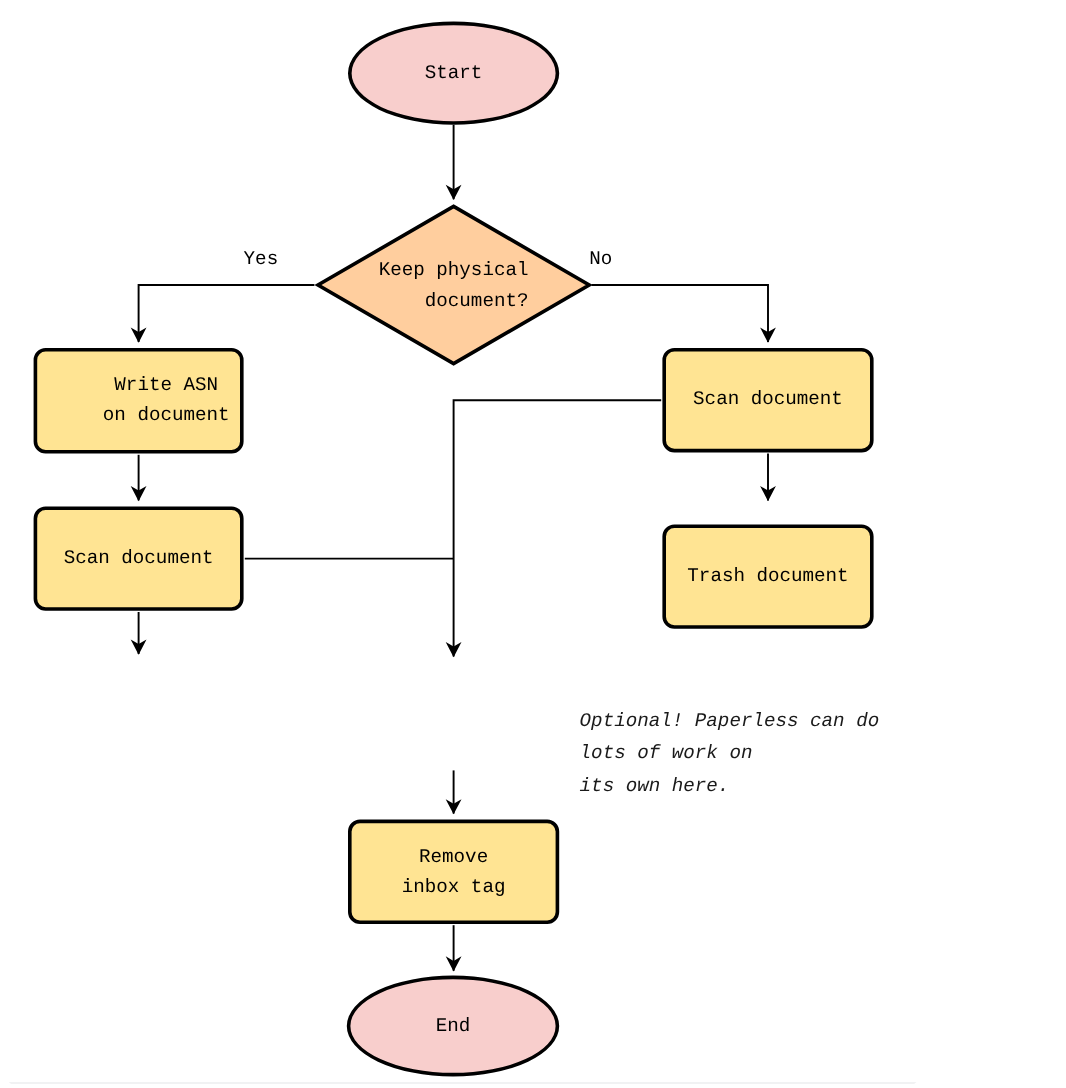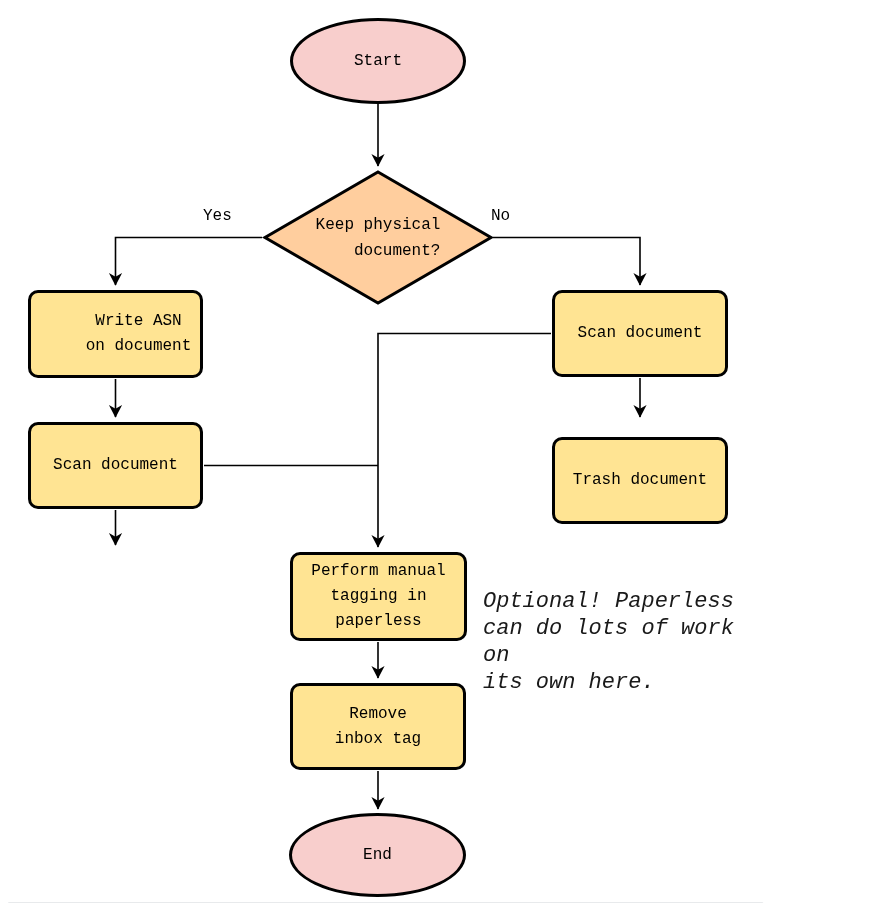--- a/index.html
+++ b/index.html
@@ -61,21 +61,21 @@
     line-height: 26px;
     white-space: pre-line;
   }
   .edge-label {
     position: absolute;
     font-size: 16px;
     text-align: left;
   }
   .note {
     position: absolute;
-    font-size: 22px;
+    font-size: 16px;
     font-style: italic;
     line-height: 27px;
     white-space: pre-line;
     color: var(--c-note-text, #1a1a1a);
   }
   .bottom-border {
     position: absolute;
     left: 0; right: 0; bottom: 4px;
     height: 0;
     border-top: 1px solid var(--c-bottom-border, #e8eaec);
@@ -127,25 +127,20 @@
     <span>Scan document</span>
   </div>
 
   <div class="node process" style="left:552px; top:290px; width:176px; height:87px;">
     <span>Scan document</span>
   </div>
   <div class="node process" style="left:552px; top:422px; width:176px; height:87px;margin-top:15px;">
     <span>Trash document</span>
   </div>
 
-  <div class="node process" style="left:290px; top:552px; width:177px; height:89px;">
-    <span>Perform manual
-tagging in
-paperless</span>
-  </div>
   <div class="note" style="left:483px; top:588px;">Optional! Paperless can do lots of work on
 its own here.</div>
   <div class="node process" style="left:290px; top:683px; width:176px; height:87px;">
     <span>Remove
 inbox tag</span>
   </div>
 
   <div class="node terminal" style="left:289px; top:813px; width:177px; height:84px;">
     <span>End</span>
   </div>

